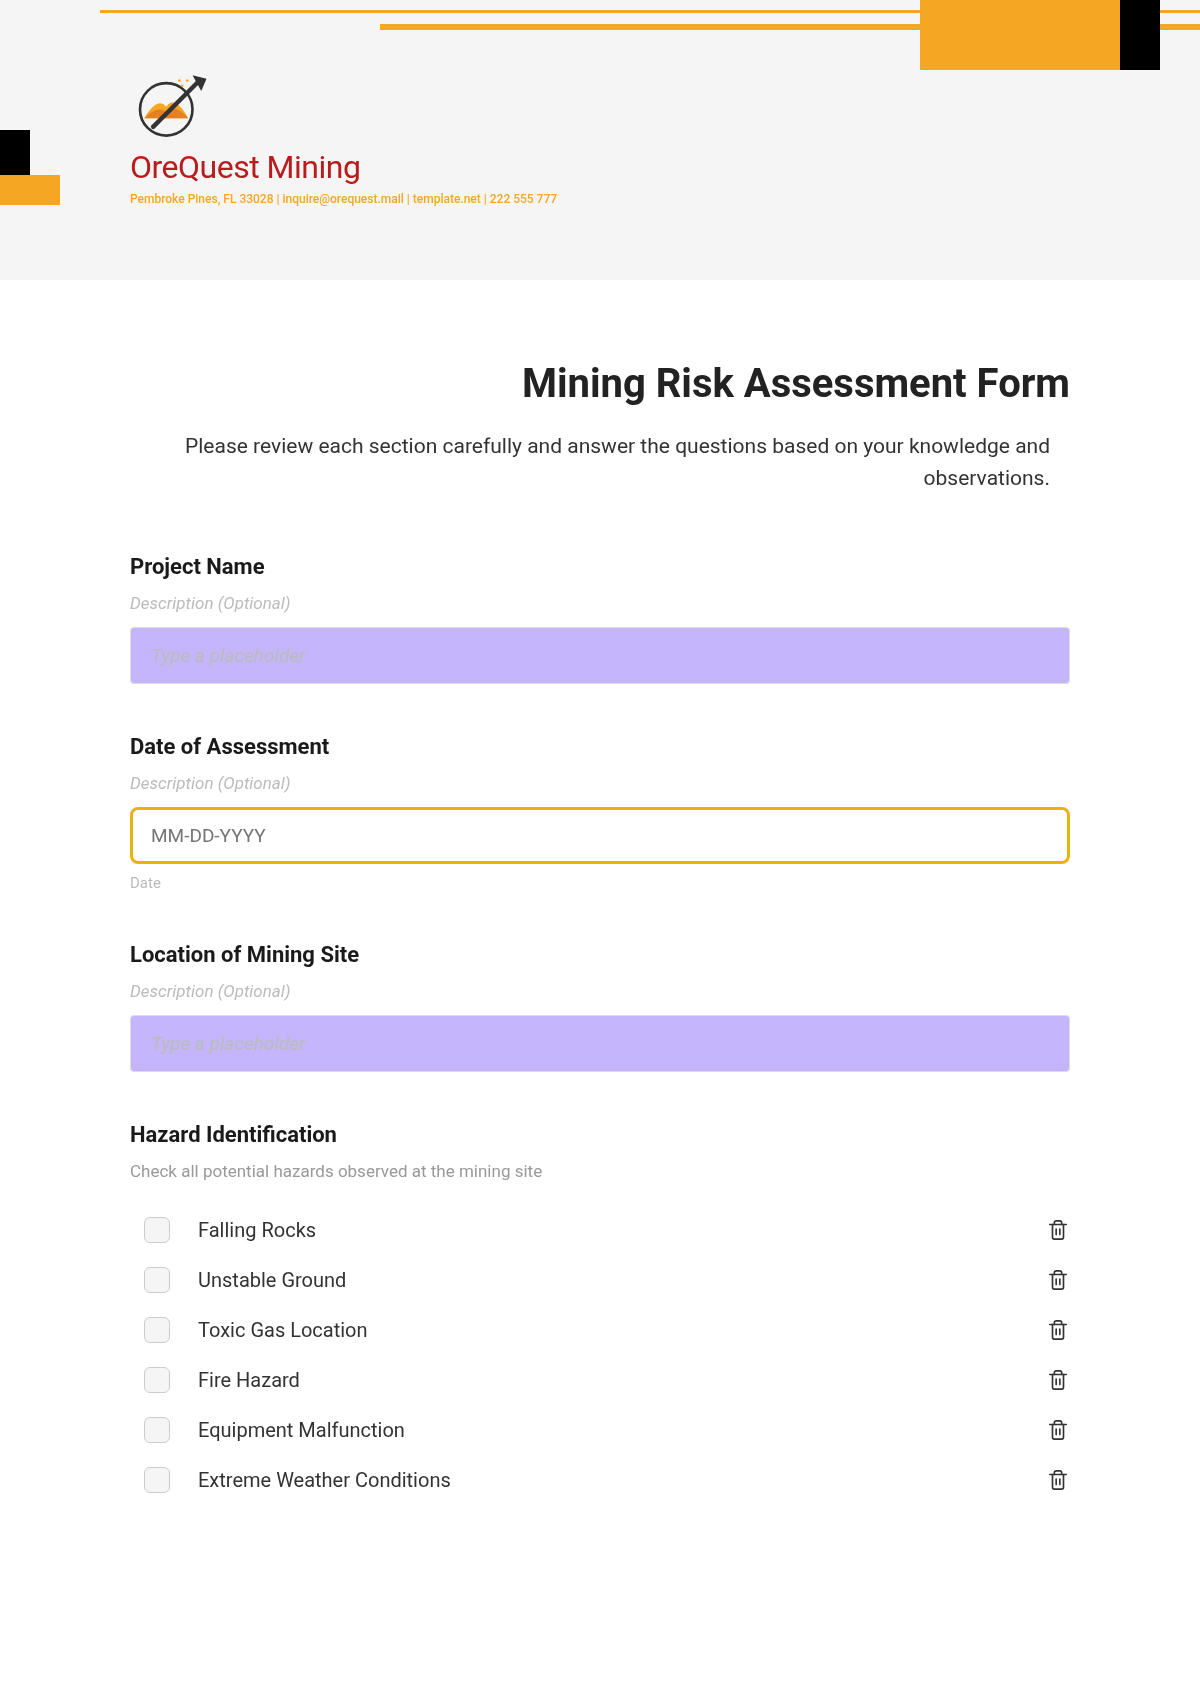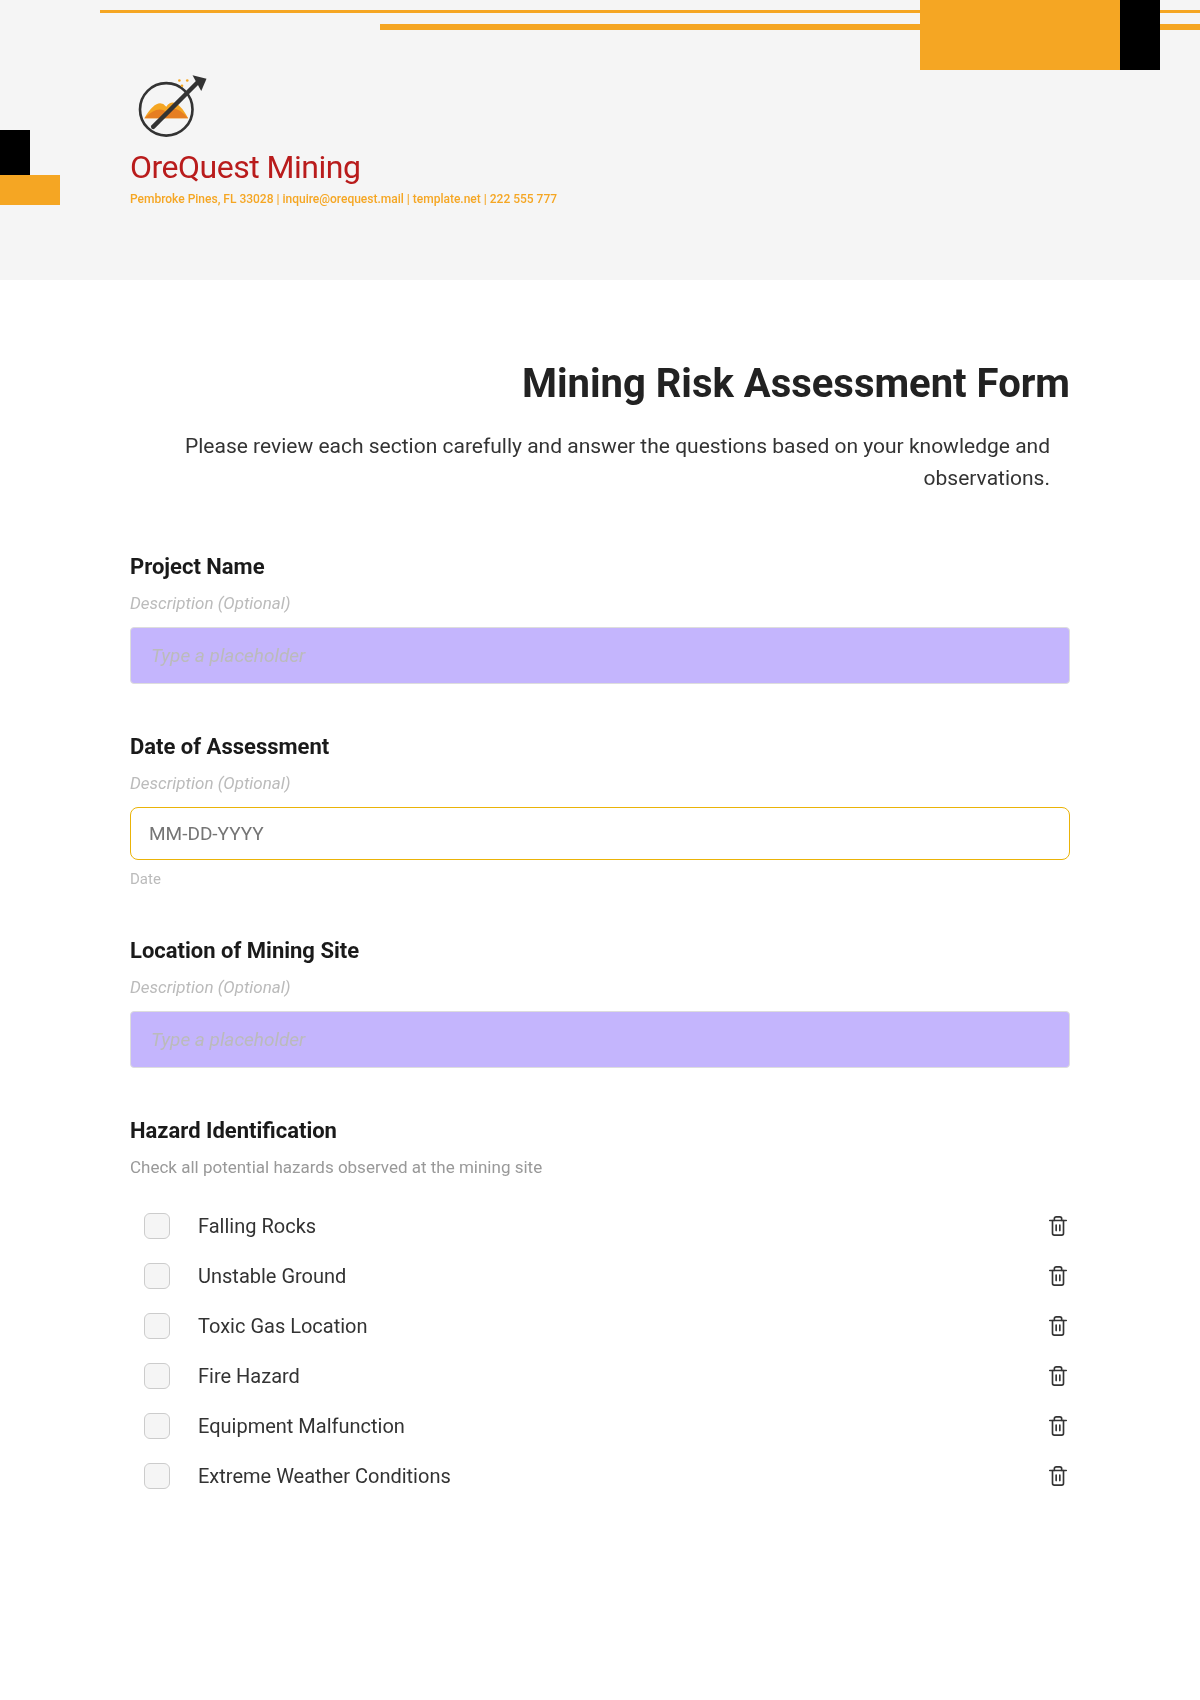--- a/index.html
+++ b/index.html
@@ -62,21 +62,21 @@
   .field-desc {
     font-size: 17px; font-style: italic; color: #bbb; margin-bottom: 14px;
   }
   .text-input {
     width: 100%; padding: 16px 20px; font-size: 19px; border: 1px solid #ddd;
     border-radius: 4px; background: #c4b5fd; color: #333; font-style: italic;
     font-family: inherit;
   }
   .text-input::placeholder { color: #bbb; }
   .date-input {
-    width: 100%; padding: 14px 18px; font-size: 19px; border: 1px solid #eab308;
+    width: 100%; padding: 14px 18px; font-size: 19px; border: 3px solid #eab308;
     border-radius: 8px; background: #fff; color: #555; font-family: inherit;
   }
   .sub-label {
     font-size: 15px; color: #bbb; margin-top: 10px;
   }
   .hazard-desc {
     font-size: 17px; color: #999; margin-bottom: 24px;
   }
   .hazard-list { padding-left: 14px; }
   .hazard-row {

